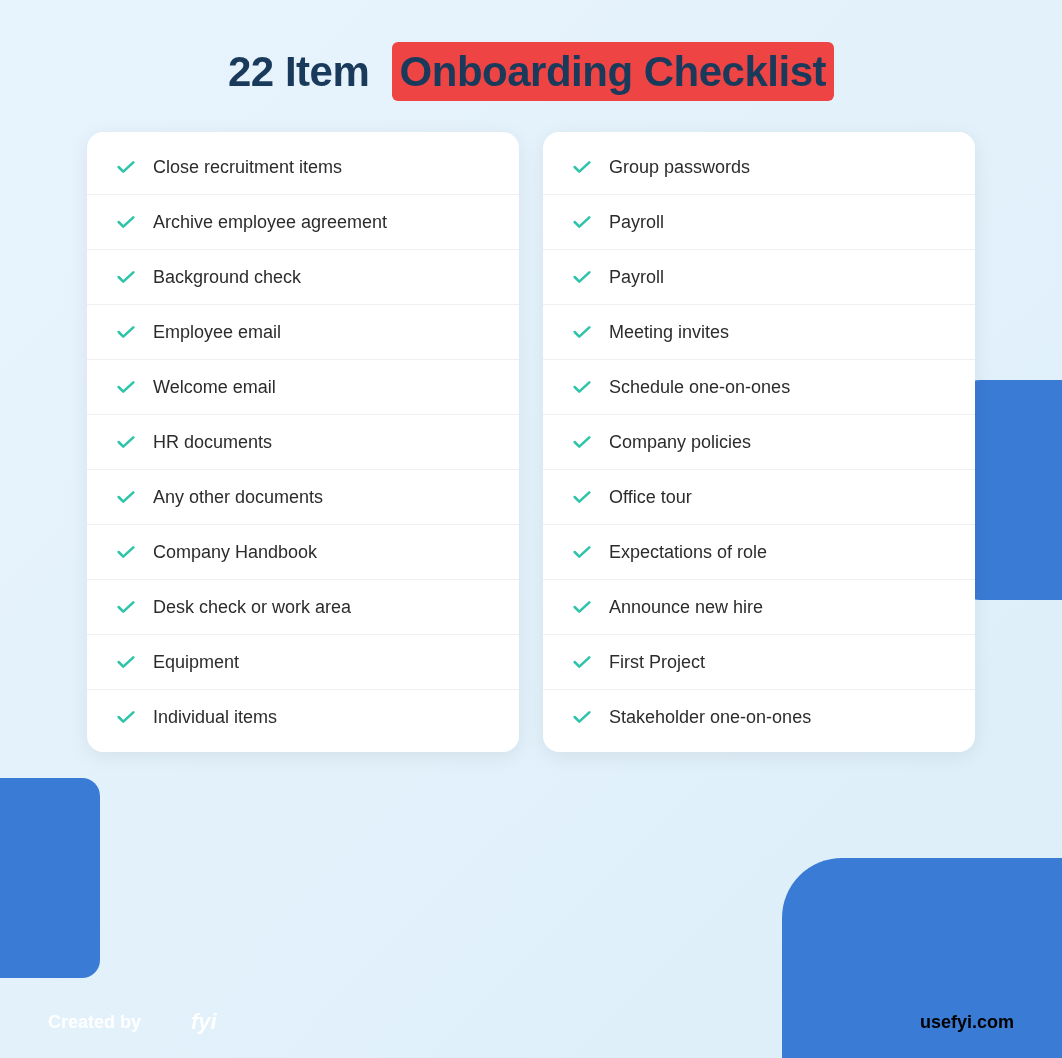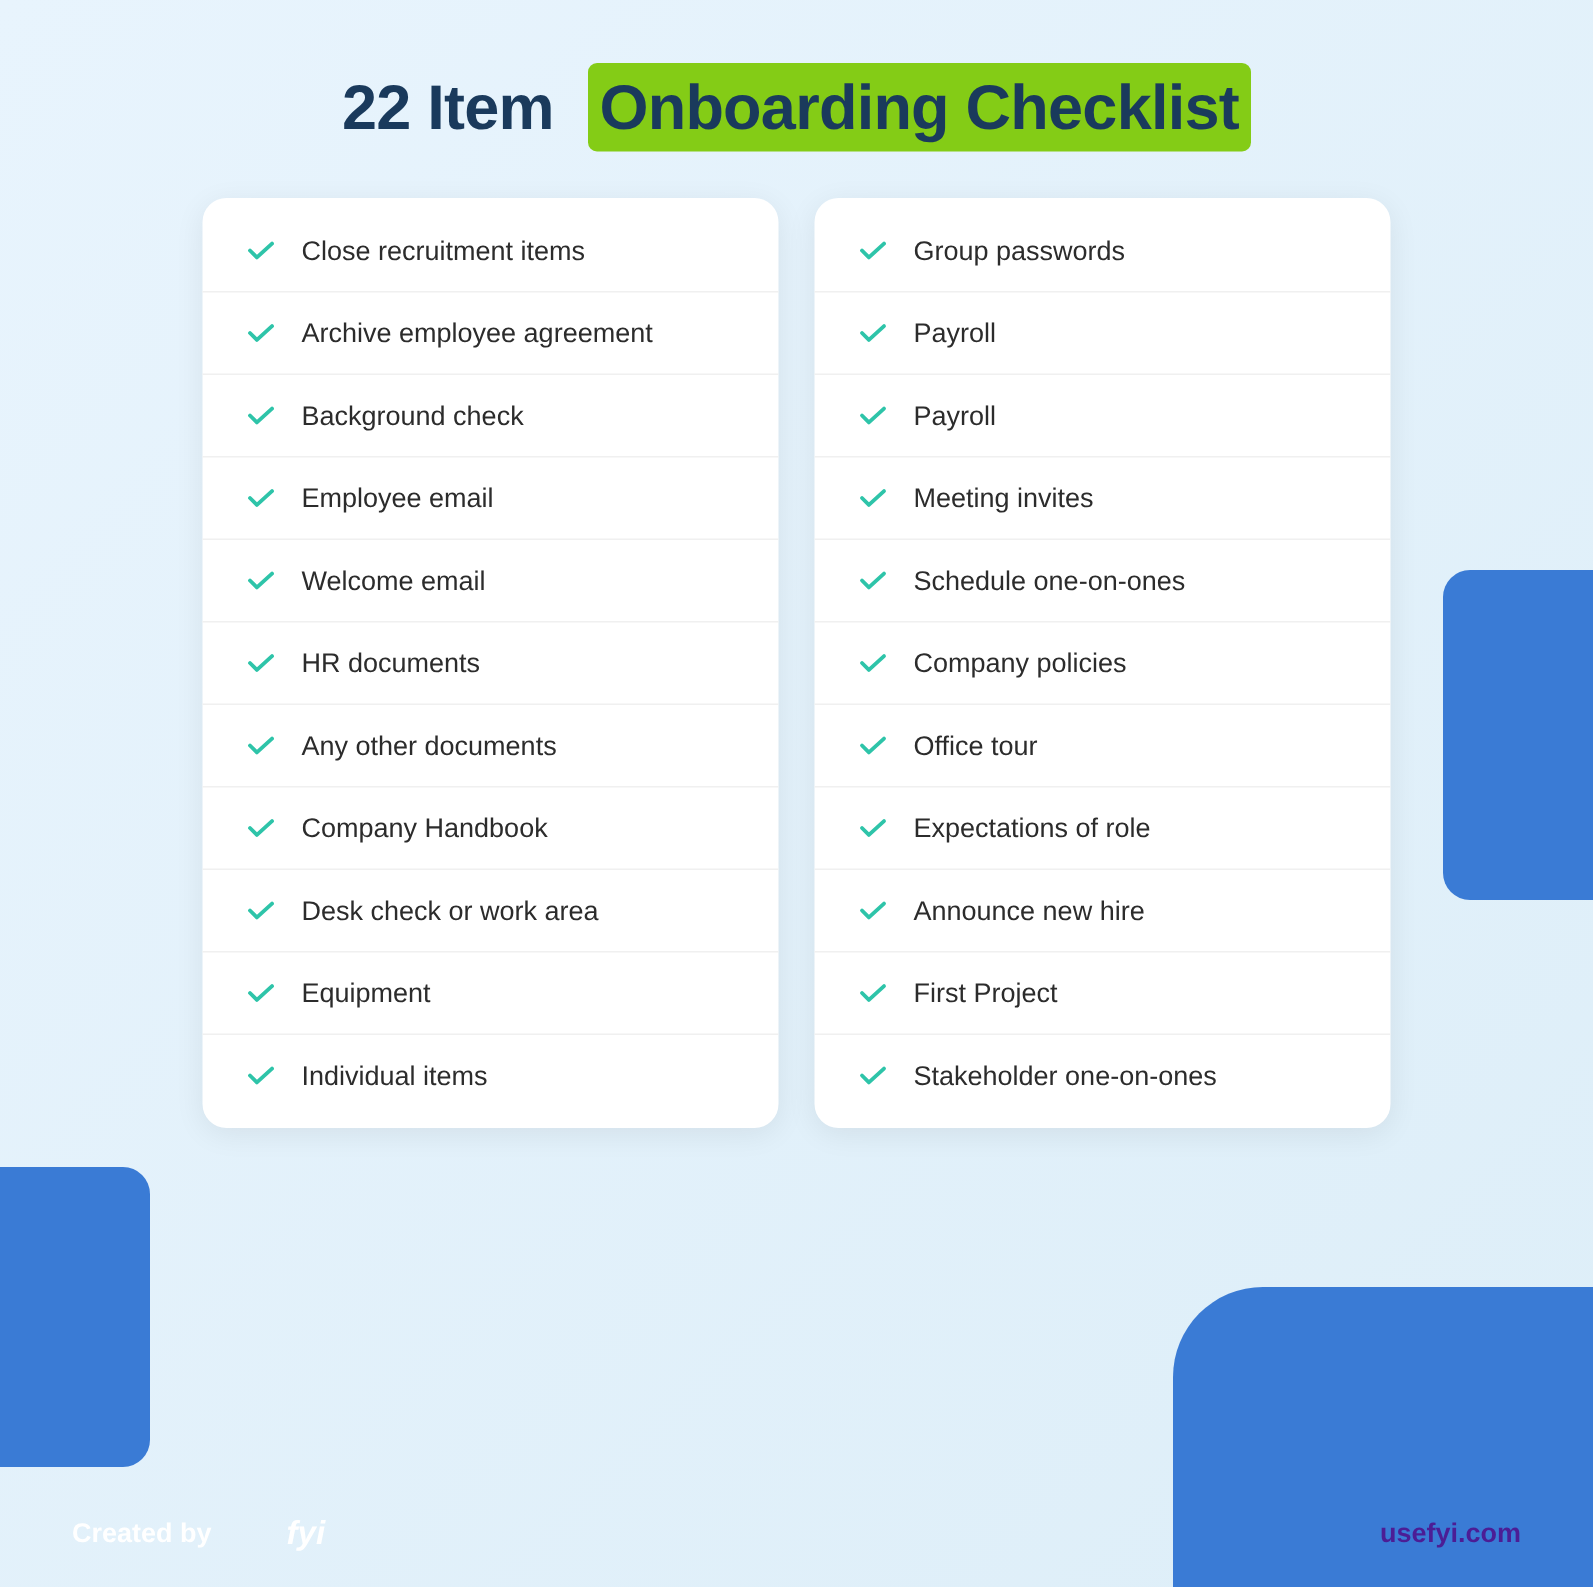--- a/index.html
+++ b/index.html
@@ -62,30 +62,30 @@
     }
 
     .header h1 {
       font-size: 42px;
       font-weight: 800;
       color: #1a3a5c;
       letter-spacing: -0.5px;
     }
 
     .header h1 .highlight {
-      background-color: #84cc16;
+      background-color: #ef4444;
       border-radius: 6px;
       padding: 6px 8px;
       color: #1a3a5c;
     }
 
     .columns-wrapper {
       display: flex;
       gap: 24px;
-      width: 792px;
+      width: 888px;
       z-index: 1;
     }
 
     .checklist-card {
       background: #ffffff;
       border-radius: 16px;
       flex: 1;
       padding: 8px 0;
       box-shadow: 0 4px 20px rgba(0,0,0,0.07);
     }
@@ -145,21 +145,21 @@
     }
 
     .footer-brand .fyi-italic {
       font-style: italic;
       font-weight: 700;
       font-size: 22px;
       margin-left: 32px;
     }
 
     .footer-url {
-      color: #4c1d95;
+      color: #000000;
       font-size: 18px;
       font-weight: 600;
     }
   </style>
 </head>
 <body>
 
 <div class="blue-shape-right"></div>
 <div class="blue-shape-left"></div>
 <div class="blue-shape-bottom-right"></div>

